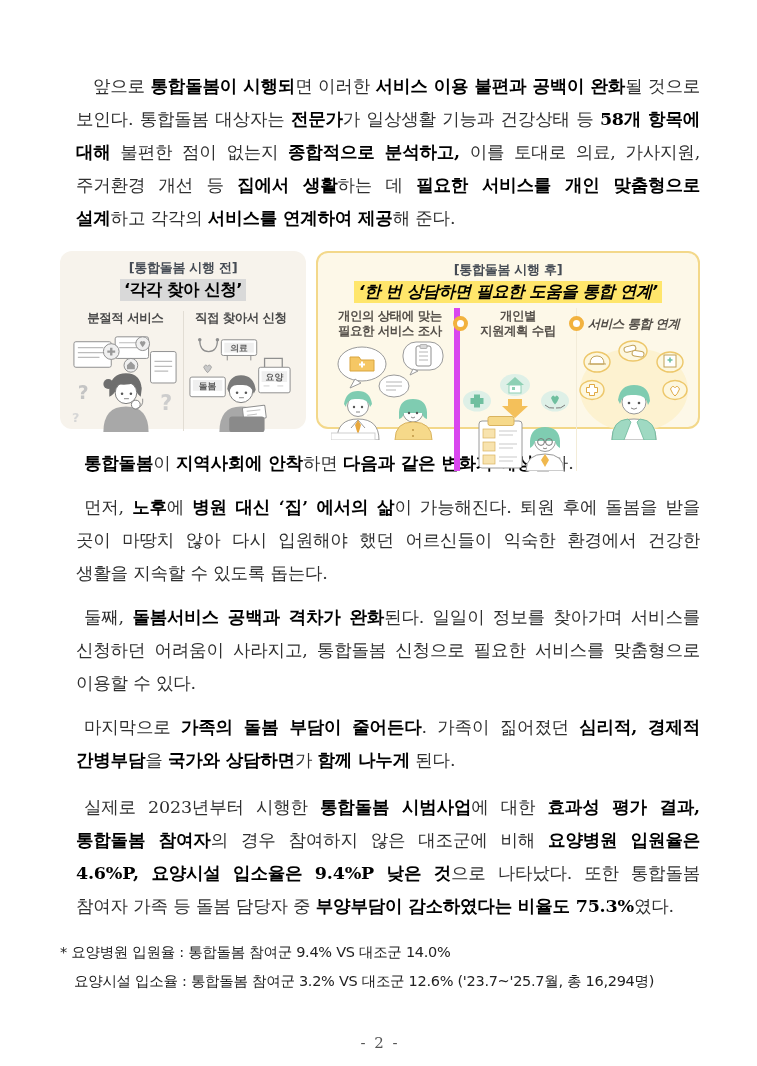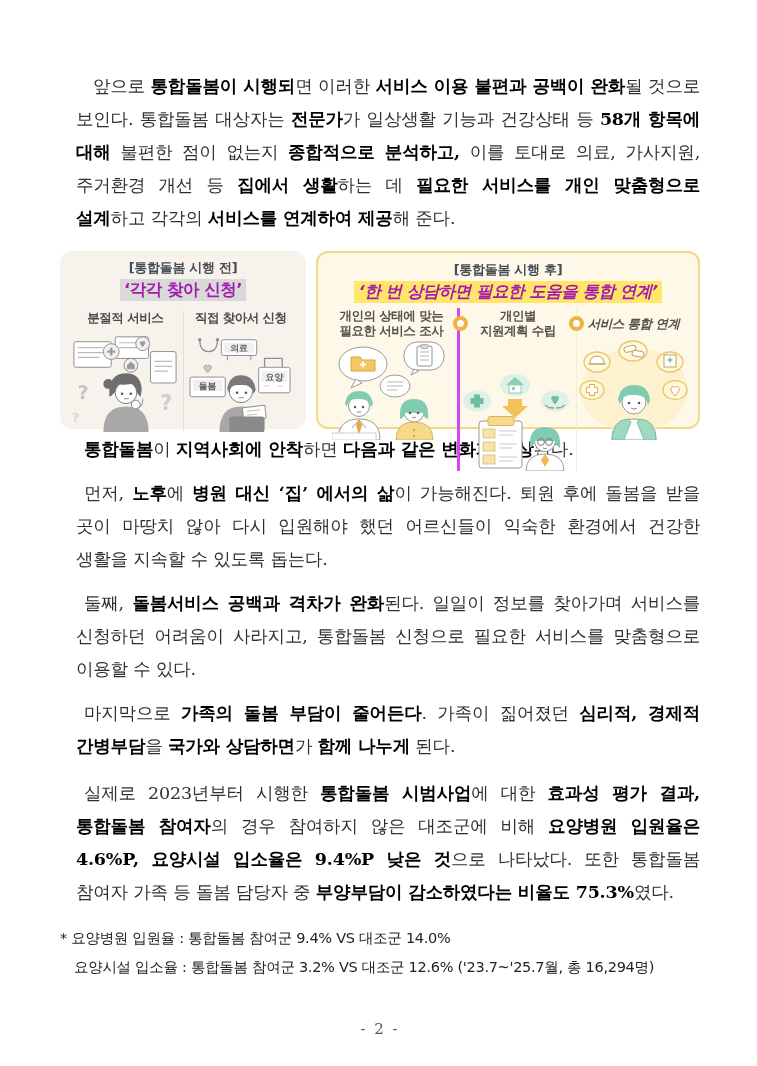--- a/index.html
+++ b/index.html
@@ -24,52 +24,52 @@
     word-break:keep-all;
   }
   .para .b{font-weight:bold;color:#000;}
   .indent2{text-indent:17px;}
   .indent1{text-indent:8px;}
   .mt{margin-top:14px;}
   
   .infographic{
     display:flex;
     gap:10px;
-    margin:16px 0 4px 0;
+    margin:16px 0 18px 0;
     height:178px;
     font-family:"DejaVu Sans", sans-serif;
   }
   .panel{box-sizing:border-box;border-radius:12px;padding:9px 8px 6px 8px;}
   .panel-before{width:246px;background:#f7f3ec;}
   .panel-after{flex:1;background:#fdf8e8;border:2px solid #f3d88a;}
   .p-header{
     text-align:center;font-size:13px;font-weight:bold;color:#454b54;
     letter-spacing:-0.3px;line-height:16px;
   }
   .p-title{text-align:center;margin-top:3px;line-height:22px;}
   .p-title span{
-    display:inline-block;font-size:16.5px;font-weight:bold;color:#a21caf;
+    display:inline-block;font-size:16.5px;font-weight:bold;color:#000000;
     padding:0 4px;letter-spacing:-0.5px;
   }
   .hl-gray{background:#d9d9d9;}
   .hl-yellow{background:#ffe66b;font-style:italic;}
   
   .before-body{display:flex;margin-top:6px;}
   .before-col{flex:1;display:flex;flex-direction:column;align-items:center;}
   .before-divider{width:1px;background:#e2ddd4;margin:4px 0 2px 0;}
   .col-label{
     font-size:12.5px;font-weight:bold;color:#4a4a4a;letter-spacing:-0.5px;
     line-height:22px;text-align:center;white-space:pre-line;
   }
   
   .after-steps{position:relative;display:flex;margin-top:5px;}
   .after-col{display:flex;flex-direction:column;align-items:center;}
   .after-col .col-label{line-height:15px;height:30px;display:flex;align-items:center;justify-content:center;color:#55504a;}
   .ac1{width:37%;}
-  .ac2{width:32%;border-left:3px solid #d946ef;gap:31px;}
+  .ac2{width:32%;border-left:6px solid #d946ef;gap:31px;}
   .ac3{width:31%;border-left:1px solid #f3ecd8;font-style:italic;}
   .step-arrow{
     position:absolute;top:8px;
     width:7px;height:7px;border:4px solid #f2b23e;border-radius:50%;background:#fff;
   }
   .arrow-1{left:37%;margin-left:-8px;}
   .arrow-2{left:69%;margin-left:-8px;}
   .illus{display:block;margin-top:2px;}
   
   .footnotes{

